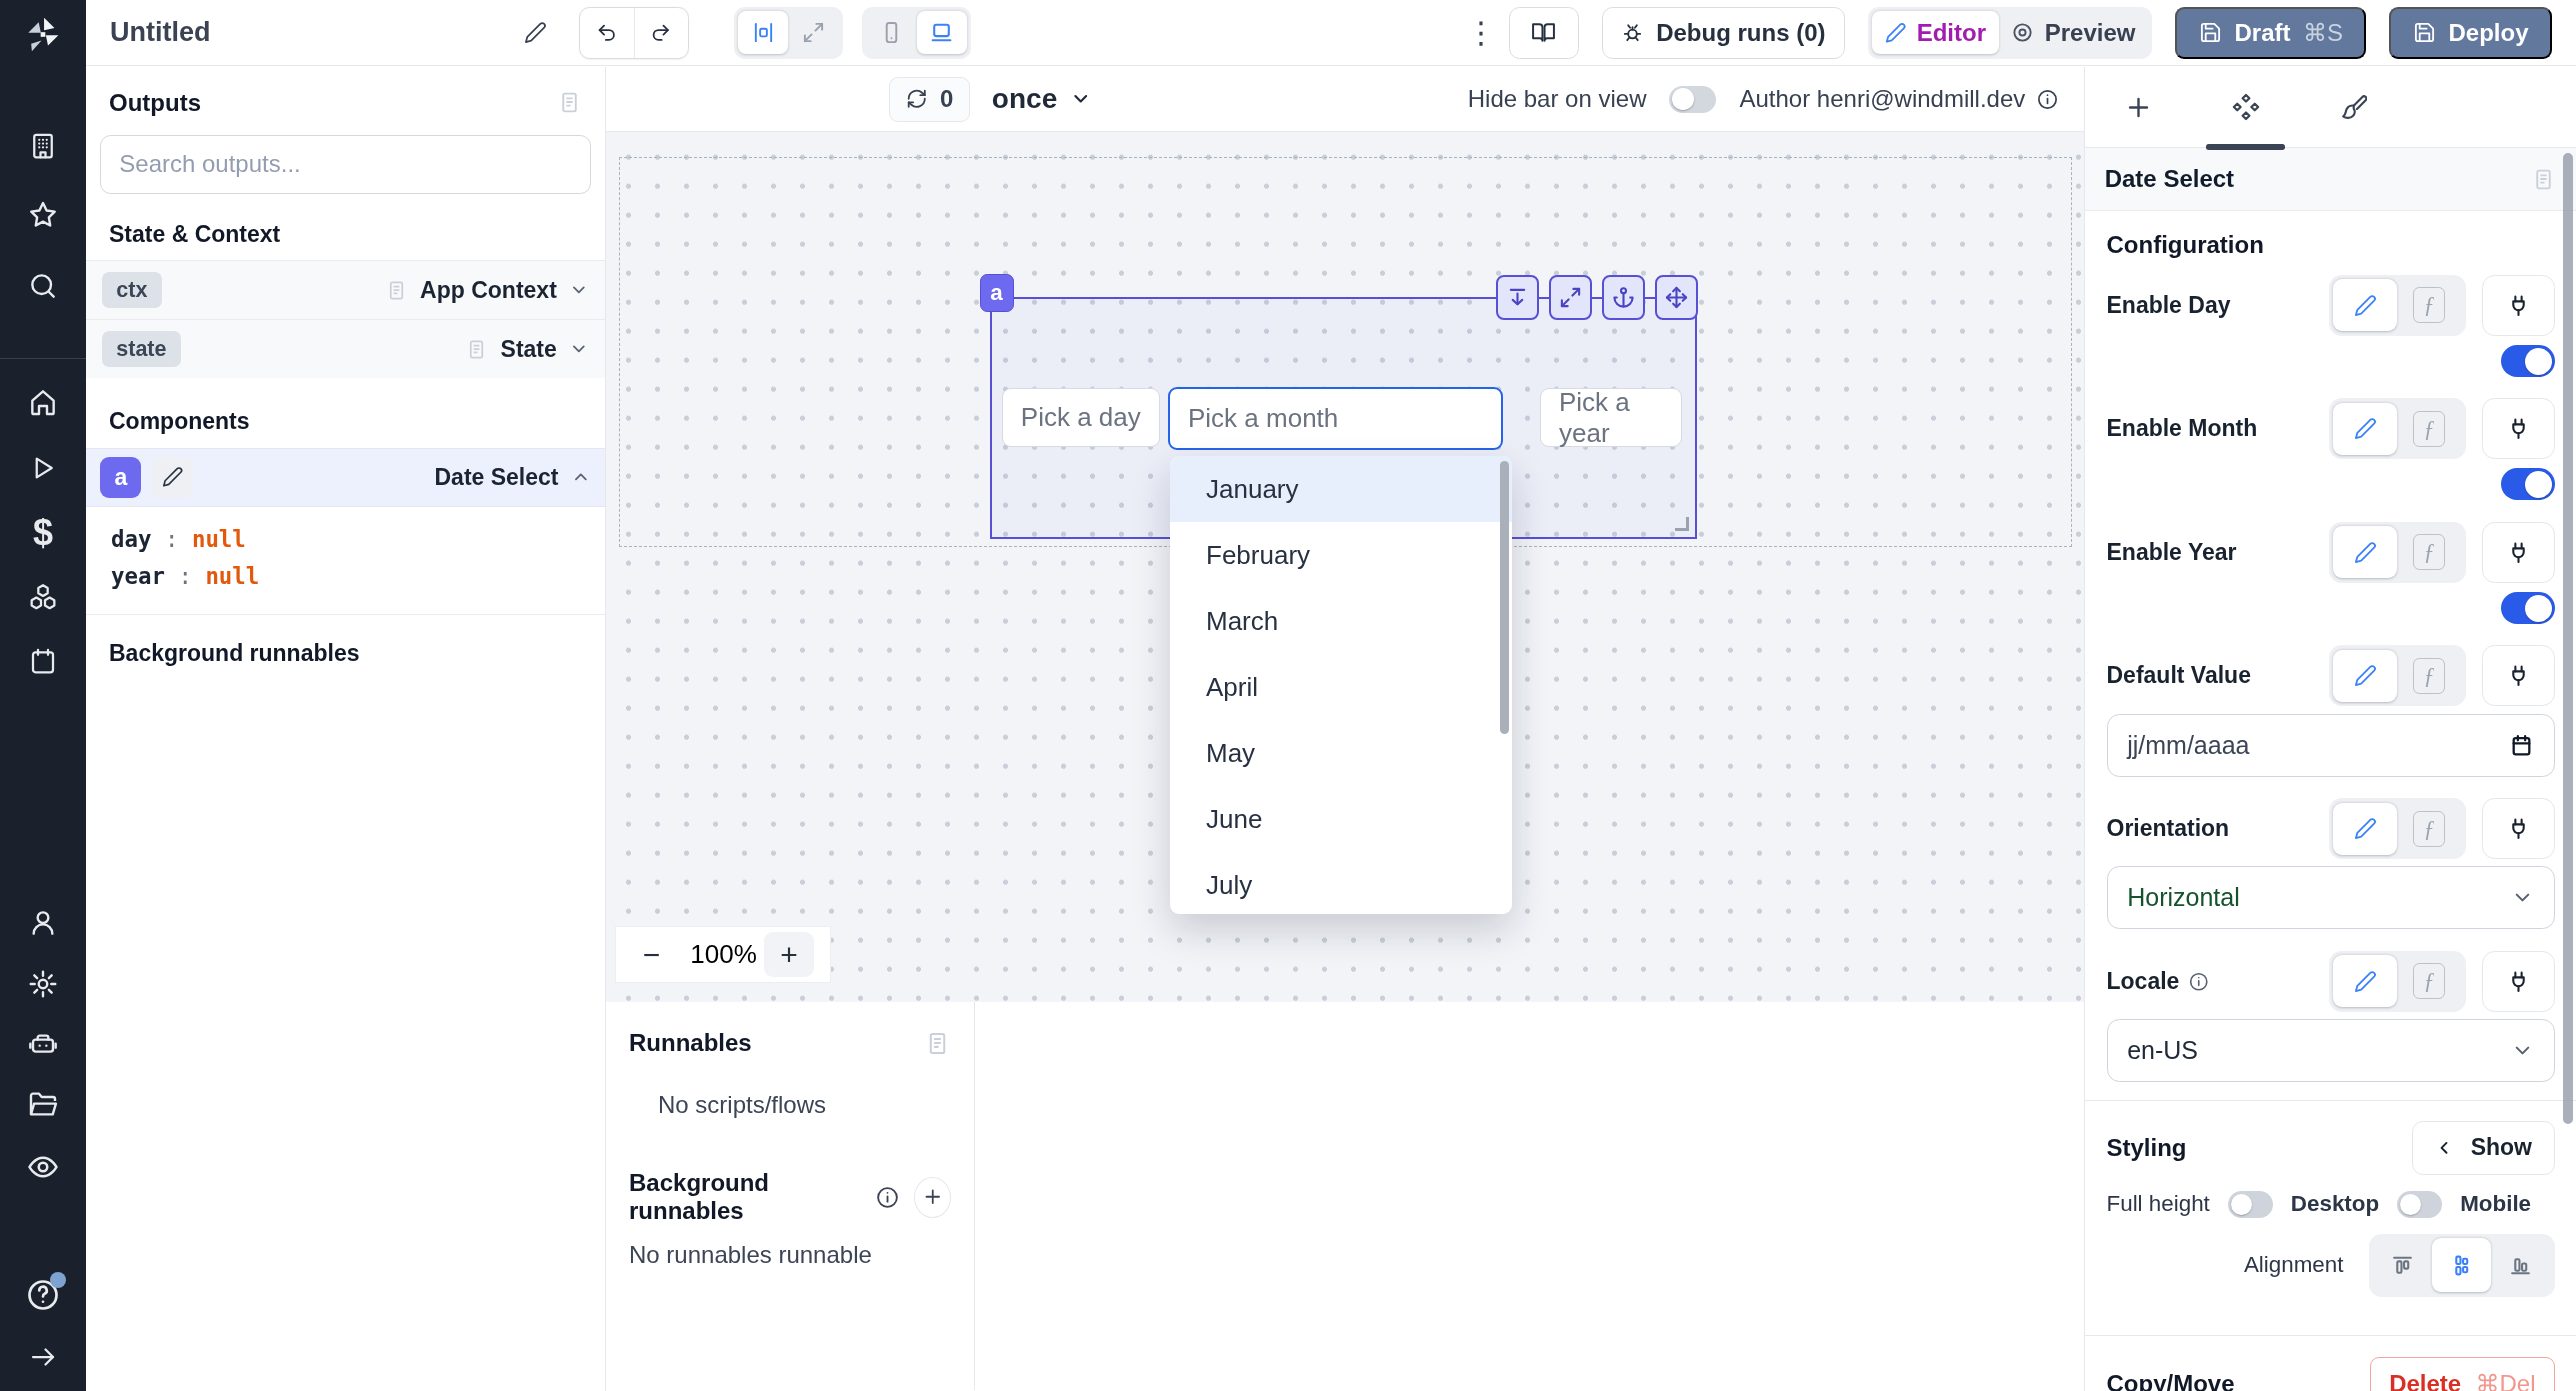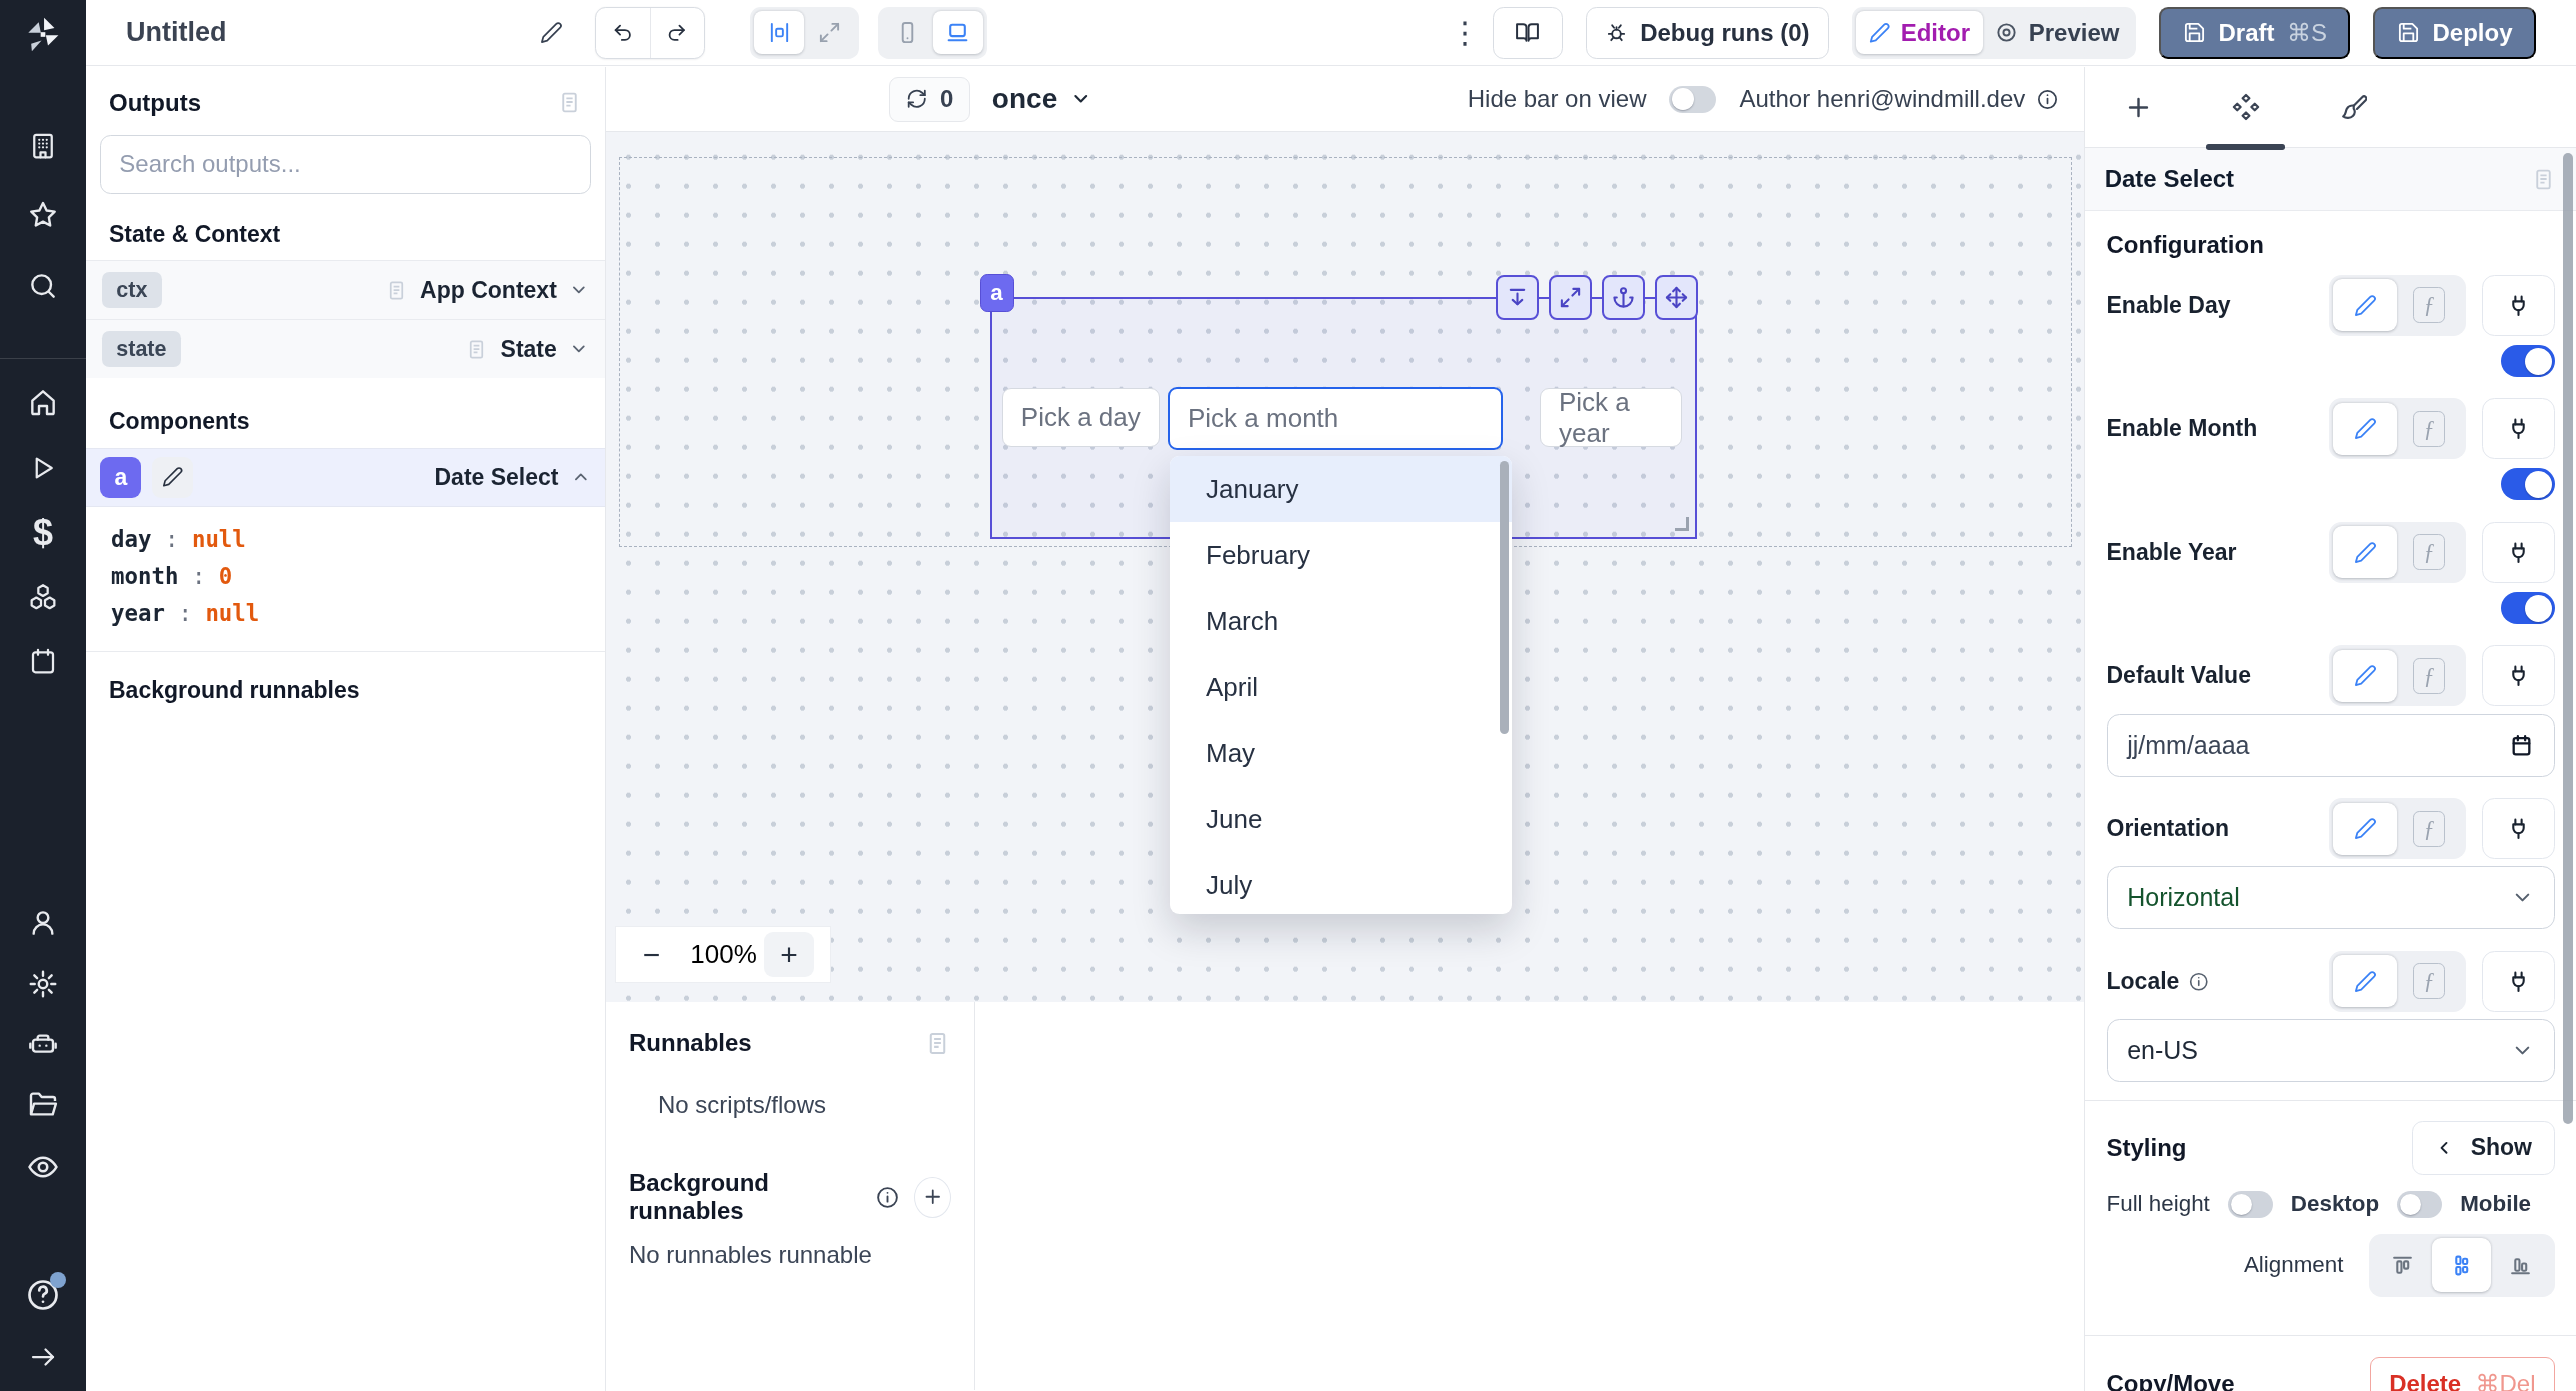--- a/index.html
+++ b/index.html
@@ -13,21 +13,21 @@
   .ic svg { display:block; }
 
   
   .rail { position:absolute; left:0; top:0; width:86px; height:1392px; background:#1b212c; z-index:30; }
   .rail .ric { position:absolute; left:50%; transform:translateX(-50%); color:#e8eaee; }
   .rail-divider { position:absolute; left:0; right:0; top:358px; border-top:0.9px solid rgba(255,255,255,.14); }
   .help-dot { position:absolute; right:-5.4px; top:-5.4px; width:16px; height:16px; border-radius:50%; background:#7fa3d0; }
 
   
   .topbar { position:absolute; left:86px; top:0; width:2490px; height:66px; background:#fff;
-    border-bottom:0.9px solid #e6e8ec; display:flex; align-items:center; padding:0 40px; z-index:20; }
+    border-bottom:0.9px solid #e6e8ec; display:flex; align-items:center; padding:0 24px; z-index:20; }
   .app-title { font-size:27px; font-weight:700; color:#3b4352; }
   .ghost-btn { width:41px; height:41px; display:flex; align-items:center; justify-content:center;
     border-radius:9px; color:#374151; }
   .undo-redo { display:flex; height:52px; background:#fff; border:0.9px solid #d9dde3; border-radius:10.7px;
     overflow:hidden; box-shadow:0 0.9px 1.8px rgba(15,23,42,.06); }
   .undo-redo .cell { width:54px; display:flex; align-items:center; justify-content:center; color:#27303f; }
   .undo-redo .cell + .cell { border-left:0.9px solid #e6e8ec; }
   .seg { display:flex; background:#eef0f3; border-radius:10.7px; padding:4.5px; }
   .seg .cell { min-width:50px; height:43px; padding:0 12.5px; display:flex; align-items:center;
     justify-content:center; gap:10.7px; border-radius:8px; color:#98a1ae; font-size:24px; font-weight:600; }
@@ -485,25 +485,20 @@
         </span>
       </span>
     </div>
     <div class="kv-lines">
       <div class="kvline">
         <span class="k">day</span>
         <span class="c"> <span>:</span> </span>
         <span class="v">null</span>
       </div>
       <div class="kvline">
-        <span class="k">month</span>
-        <span class="c"> <span>:</span> </span>
-        <span class="v">0</span>
-      </div>
-      <div class="kvline">
         <span class="k">year</span>
         <span class="c"> <span>:</span> </span>
         <span class="v">null</span>
       </div>
     </div>
     <div class="sec-h" style="margin-top:25px">Background runnables</div>
   </section>
 
   <section class="center">
     <div class="canvas-toolbar">

